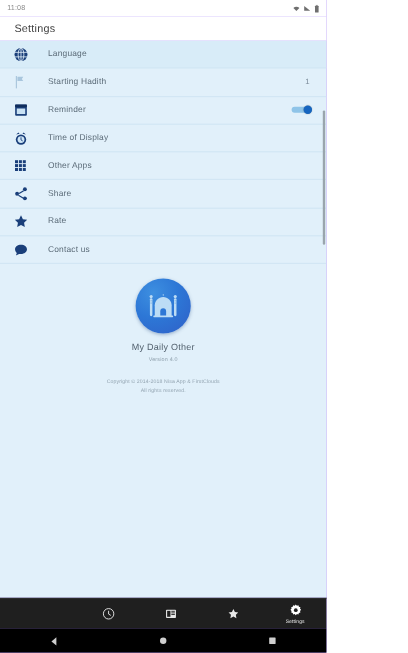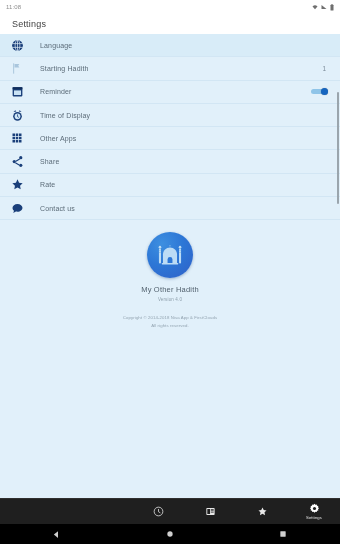--- a/index.html
+++ b/index.html
@@ -4,21 +4,21 @@
 <style>
   * { box-sizing: border-box; margin: 0; padding: 0; }
   html, body {
     width: 340px; height: 544px;
     font-family: "Liberation Sans", sans-serif;
     background: #ffffff;
     overflow: hidden;
   }
   #app {
     position: relative;
-    width: 340px; height: 544px;
+    width: 272px; height: 544px;
     display: flex; flex-direction: column;
     background: #8b5cf6;
   }
 
   
   .statusbar {
     height: 14px;
     background: #ffffff;
     display: flex; align-items: center;
     justify-content: space-between;
@@ -326,21 +326,21 @@
               <rect x="26" y="11" width="1.4" height=".8" fill="#7fb4e4"></rect>
               <rect x="26" y="13" width="1.4" height=".8" fill="#7fb4e4"></rect>
               <path d="M16 5.4c.55 0 .55 1.7 0 1.7s-.55-1.7 0-1.7z"></path>
               <path d="M8.5 25V15.4C8.5 11.3 11.9 8 16 8s7.5 3.3 7.5 7.4V25z"></path>
             </g>
             <path d="M13.4 25v-4.3a2.6 2.6 0 0 1 5.2 0V25z" fill="#2d77d6"></path>
             <rect x="7.2" y="24.4" width="17.6" height="1.6" rx=".6" fill="#bcdcf5"></rect>
           </svg>
         </span>
       </div>
-      <div class="app-name">My Other Hadith</div>
+      <div class="app-name">My Daily Other</div>
       <div class="app-version">Version 4.0</div>
       <div class="copyright">
         <div>Copyright © 2014-2018 Nisa App &amp; FirstClouds</div>
         <div>All rights reserved.</div>
       </div>
     </div>
 
   </div>
 
   <div class="tabbar">

